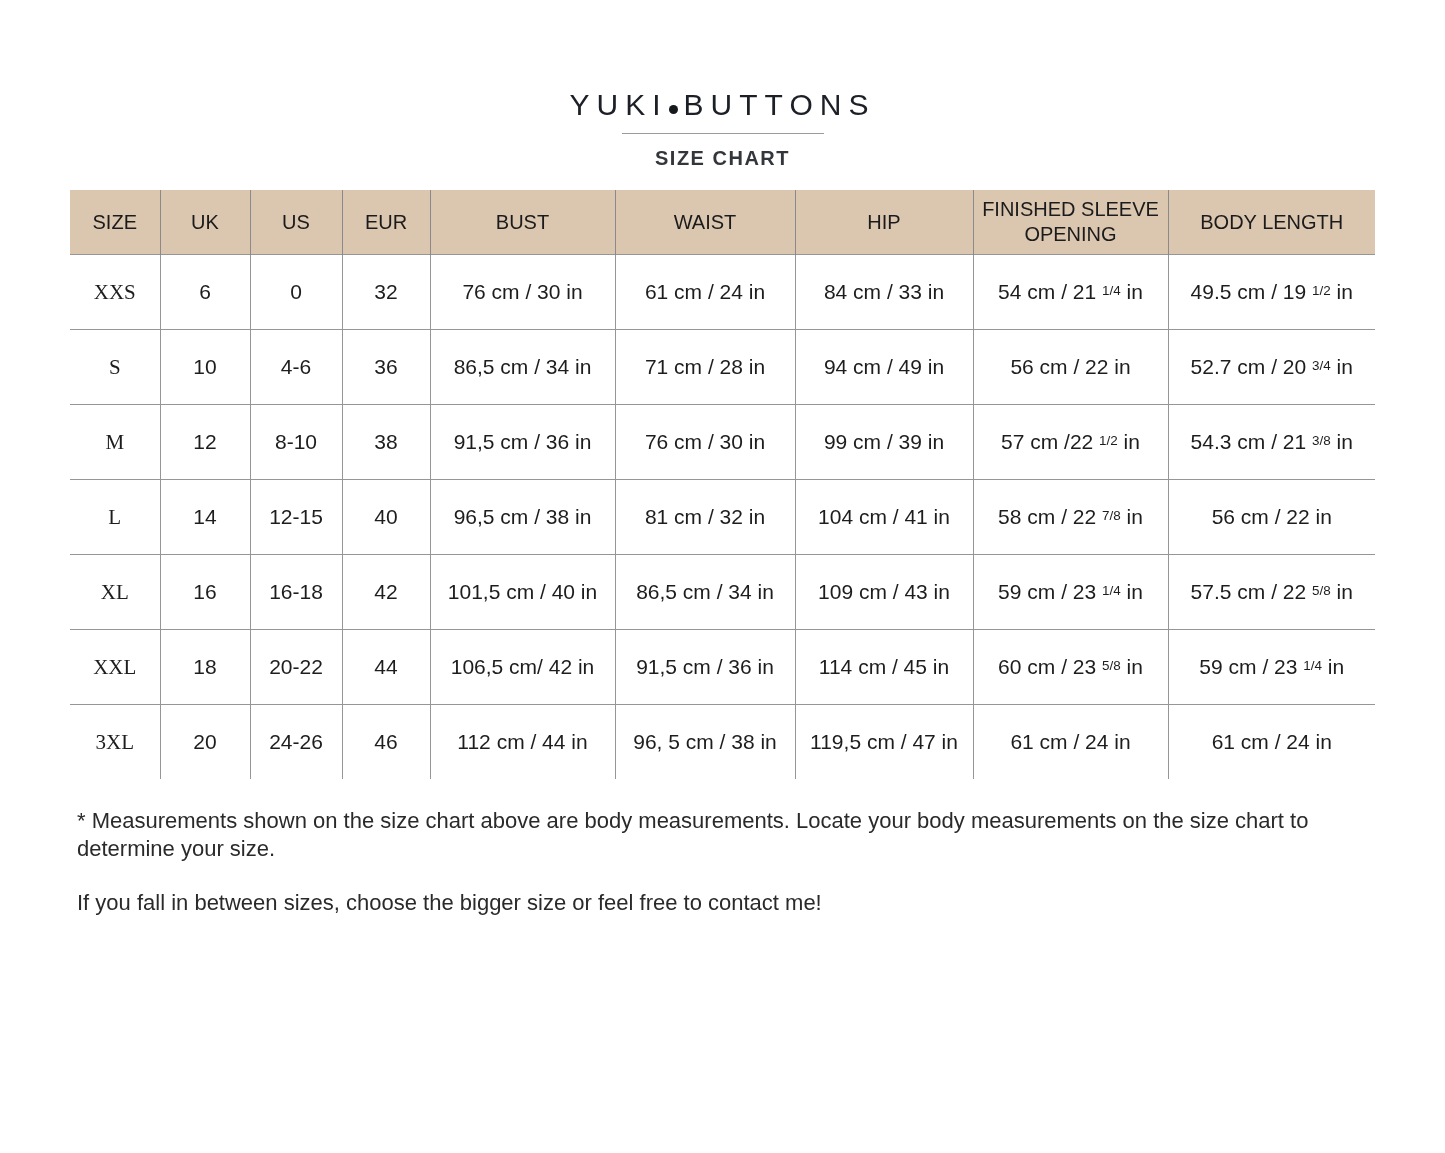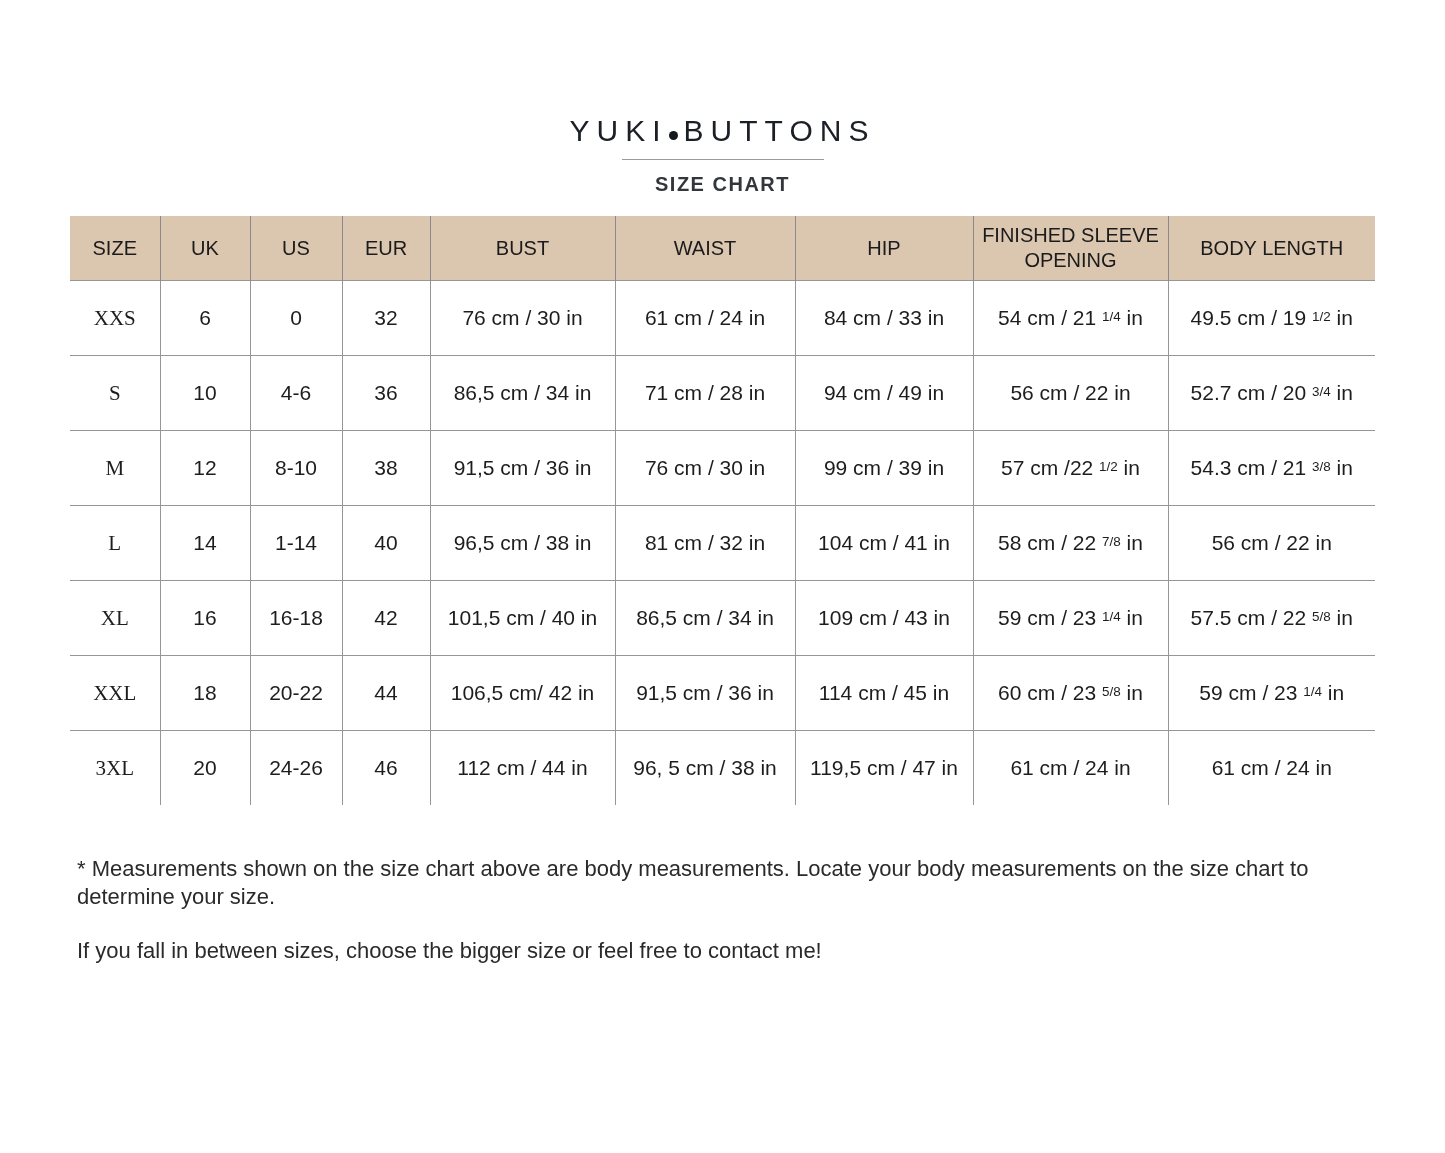--- a/index.html
+++ b/index.html
@@ -4,21 +4,21 @@
 <style>
   html, body { margin: 0; padding: 0; background: #ffffff; }
   .page {
     width: 1445px; height: 1153px;
     background: #ffffff;
     font-family: "Liberation Sans", sans-serif;
     color: #1d1d1d;
     overflow: hidden;
   }
   
-  .masthead { padding-top: 114px; text-align: center; }
+  .masthead { padding-top: 88px; text-align: center; }
   .brand {
     font-size: 30px;
     letter-spacing: 7px;
     color: #1c2026;
     font-weight: 400;
     white-space: nowrap;
   }
   .brand .dot {
     display: inline-block;
     width: 9px; height: 9px;
@@ -69,21 +69,21 @@
     white-space: nowrap;
   }
   table.size-chart tbody td:first-child { border-left: none; font-family: Liberation Serif, serif; }
   sup.frac {
     font-size: 0.64em;
     vertical-align: 0.32em;
     letter-spacing: 0;
   }
   
   .notes {
-    margin: 50px 70px 0 77px;
+    margin: 28px 70px 0 77px;
     font-size: 22px;
     line-height: 1.28;
     color: #2a2a2a;
   }
   .notes .note-2 { margin-top: 26px; }
 </style>
 </head>
 <body>
 
 <div class="page">
@@ -149,21 +149,21 @@
           <td>38</td>
           <td>91,5 cm / 36 in</td>
           <td>76 cm / 30 in</td>
           <td>99 cm / 39 in</td>
           <td>57 cm /22 <sup class="frac">1/2</sup> in</td>
           <td>54.3 cm / 21 <sup class="frac">3/8</sup> in</td>
         </tr>
         <tr>
           <td>L</td>
           <td>14</td>
-          <td>1-14</td>
+          <td>12-15</td>
           <td>40</td>
           <td>96,5 cm / 38 in</td>
           <td>81 cm / 32 in</td>
           <td>104 cm / 41 in</td>
           <td>58 cm / 22 <sup class="frac">7/8</sup> in</td>
           <td>56 cm / 22 in</td>
         </tr>
         <tr>
           <td>XL</td>
           <td>16</td>

